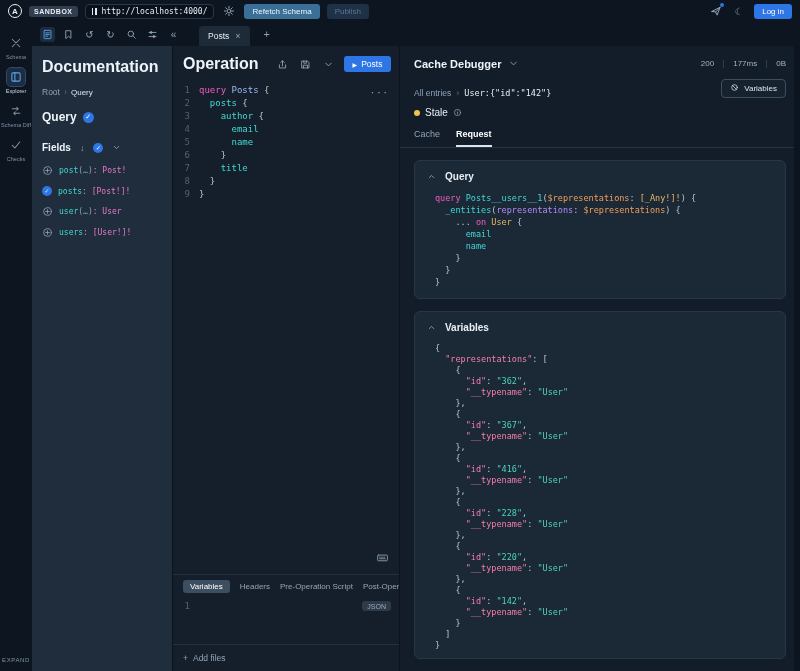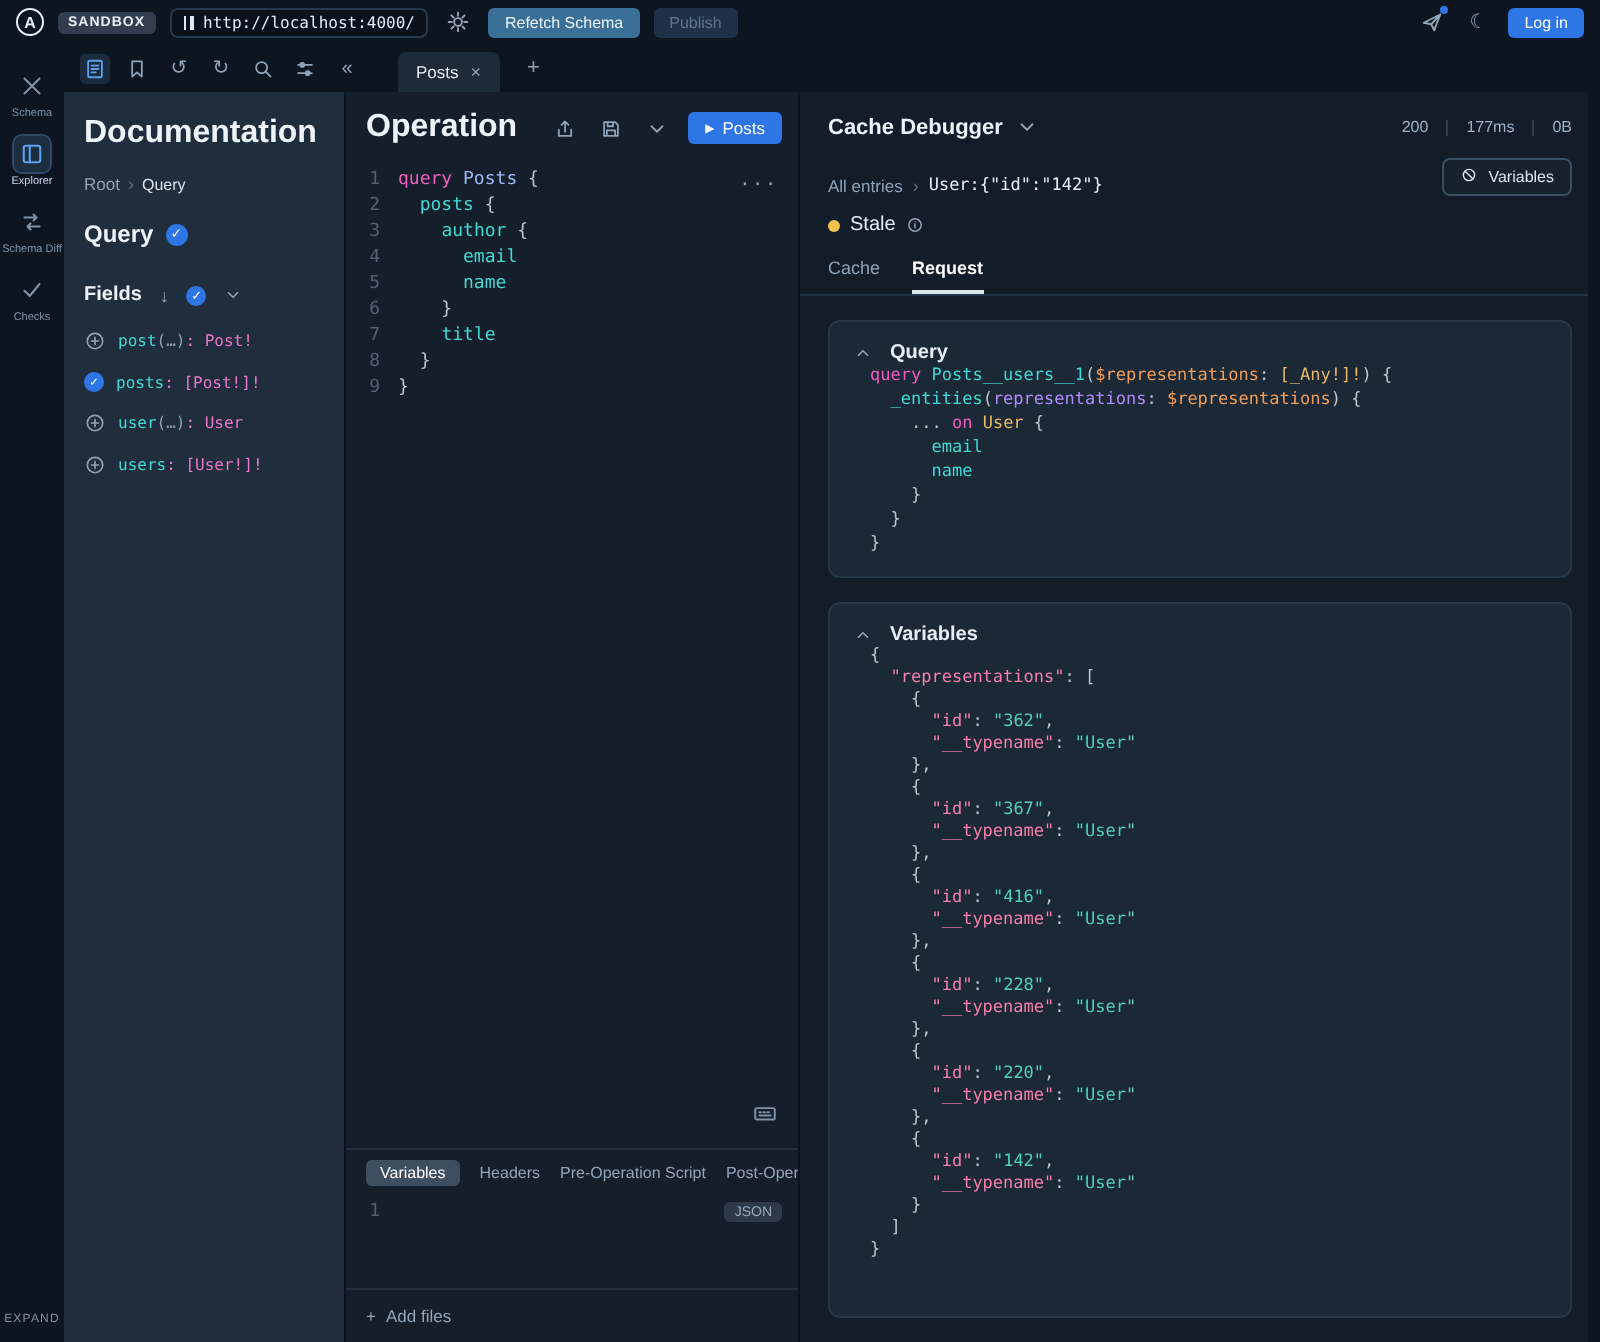--- a/index.html
+++ b/index.html
@@ -114,21 +114,21 @@
   .info{color:#8fa3b8;display:inline-flex;cursor:pointer}
   .rp-tabs{display:flex;gap:16px;padding:6px 14px 0;border-bottom:1px solid #243344;font-size:9px;color:#8fa3b8}
   .rp-tab{padding-bottom:6px;cursor:pointer}
   .rp-tab.active{color:#fff;font-weight:bold;border-bottom:2px solid #dbe5ee}
   .rp-cards{flex:1;min-height:0;overflow:hidden;padding:12px 14px;display:flex;flex-direction:column;gap:12px}
   .card{background:#1b2937;border:1px solid #263748;border-radius:6px;padding:10px 12px;flex:0 0 auto}
   .card.grow{flex:1;min-height:0;overflow:hidden}
   .card-header{display:flex;align-items:center;gap:9px;font-size:10px;font-weight:bold;color:#e8eef5;cursor:pointer}
   .chev{color:#8fa3b8;display:inline-flex}
   .chev svg{width:9px;height:9px;stroke:currentColor;fill:none;stroke-width:1.5;stroke-linecap:round;stroke-linejoin:round}
-  .card-code{margin-top:0;margin-left:8px;font-family:"DejaVu Sans Mono",monospace;font-size:8.5px;line-height:12px}
+  .card-code{margin-top:10px;margin-left:8px;font-family:"DejaVu Sans Mono",monospace;font-size:8.5px;line-height:12px}
   .card-code.dense{line-height:11px}
   .rp-scrolltrack{position:absolute;right:0;top:0;bottom:0;width:6px;background:#0c1420}
 
   
   .tk-kw{color:#f25cc1}
   .tk-name{color:#9fb9f5}
   .tk-fld{color:#41d9d3}
   .tk-type{color:#eab764}
   .tk-var{color:#f29e58}
   .tk-attr{color:#b08cf9}

